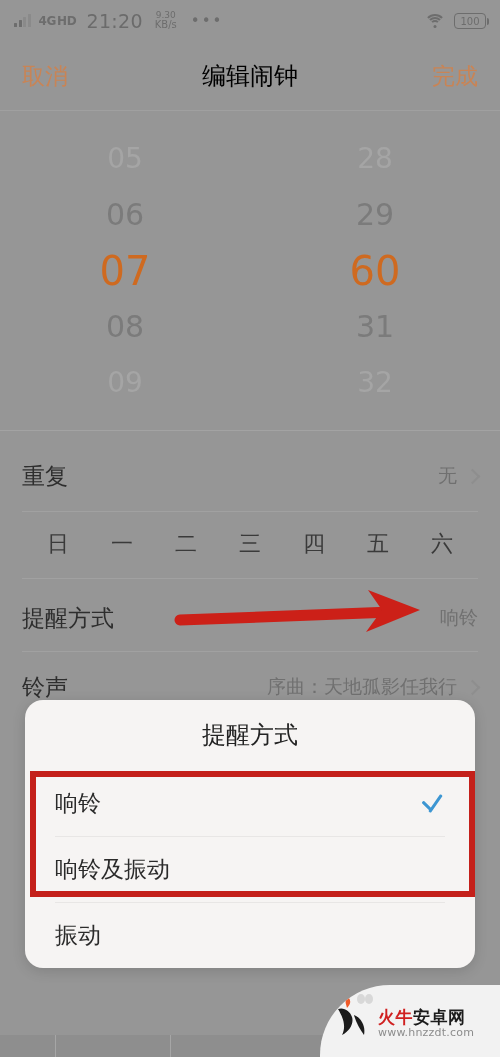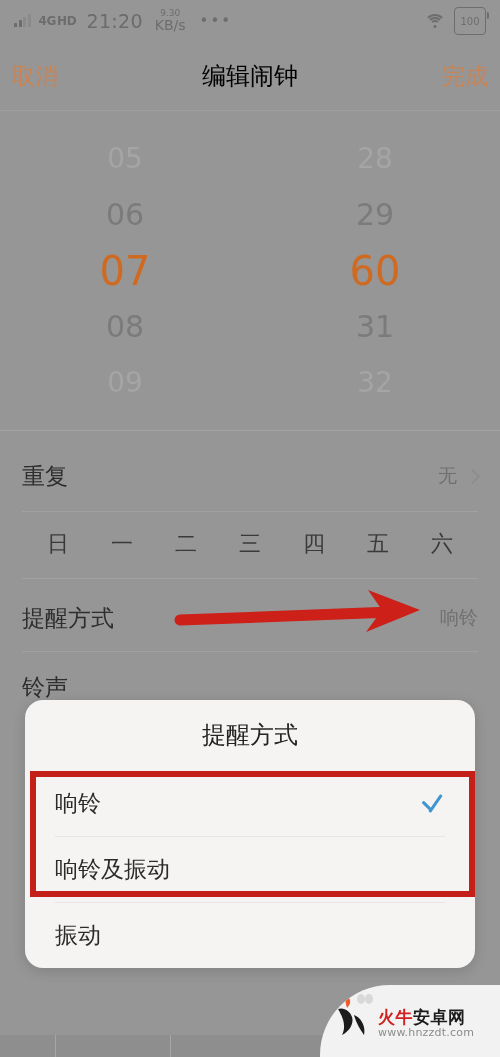--- a/index.html
+++ b/index.html
@@ -51,54 +51,54 @@
   .sig-bars i.b4 { height: 13px; background: #8a8a8a; }
   .clock {
     font-size: 19px; color: #6b6b6b; letter-spacing: .3px;
     margin-left: 2px;
   }
   .speed {
     display: flex; flex-direction: column; align-items: center;
     line-height: 1.05; margin-left: 4px; color: #6d6d6d;
   }
   .speed .s1 { font-size: 9px; }
-  .speed .s2 { font-size: 14px; }
+  .speed .s2 { font-size: 10px; }
   .dots { font-size: 15px; letter-spacing: 2px; color: #6d6d6d; margin-left: 6px; }
   .wifi-ico { width: 20px; height: 15px; position: relative; }
   .wifi-ico span {
     position: absolute; left: 50%; transform: translateX(-50%);
     border: 2px solid #6d6d6d; border-bottom-color: transparent;
     border-left-color: transparent; border-right-color: transparent;
     border-radius: 50%;
   }
   .wifi-ico .a1 { width: 18px; height: 18px; top: 0; }
   .wifi-ico .a2 { width: 12px; height: 12px; top: 3px; }
   .wifi-ico .a3 { width: 6px; height: 6px; top: 6px; }
   .wifi-ico .dot {
     width: 3px; height: 3px; border-radius: 50%;
     background: #6d6d6d; border: none; top: 11px;
   }
   .battery {
     position: relative;
     border: 1.5px solid #6d6d6d; border-radius: 4px;
-    width: 32px; height: 28px;
+    width: 32px; height: 16px;
     display: flex; align-items: center; justify-content: center;
     color: #6d6d6d; font-size: 10px; box-sizing: border-box;
   }
   .battery:after {
     content: ""; position: absolute; right: -4px; top: 4px;
     width: 2.5px; height: 7px; background: #6d6d6d; border-radius: 0 2px 2px 0;
   }
 
   
   .nav-bar {
     position: absolute; left: 0; top: 42px;
     width: 500px; height: 68px;
     display: flex; align-items: center;
-    box-sizing: border-box; padding: 0 12px;
+    box-sizing: border-box; padding: 0 22px;
   }
   .nav-btn {
     font-size: 23px; color: #c98455; white-space: nowrap;
   }
   .nav-title {
     position: absolute; left: 0; right: 0; text-align: center;
     font-size: 24px; color: #000000;
     pointer-events: none;
   }
   .nav-done { margin-left: auto; }
@@ -318,20 +318,24 @@
     <span class="row-label">提醒方式</span>
     <span class="row-value">
       <span>响铃</span>
     </span>
   </div>
 
   <div class="divider inset" style="top:651px;"></div>
 
   <div class="row" style="top:654px;">
     <span class="row-label">铃声</span>
+    <span class="row-value">
+      <span>序曲：天地孤影任我行</span>
+      <span class="chev"></span>
+    </span>
   </div>
 
   <svg class="arrow-svg" viewBox="0 0 260 62">
     <path d="M10,32 L222,24" stroke="#cc2018" stroke-width="11" stroke-linecap="round" fill="none"></path>
     <path d="M250,22 L198,2 L212,22 L196,44 Z" fill="#cc2018"></path>
   </svg>
 
   <div class="dialog">
     <div class="dialog-title">提醒方式</div>
 

